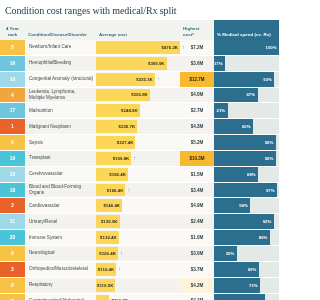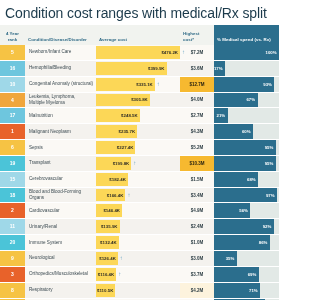--- a/index.html
+++ b/index.html
@@ -5,22 +5,22 @@
   html,body{margin:0;padding:0;}
   body{
     width:279px;height:300px;overflow:hidden;
     background:#ffffff;
     font-family:"Liberation Sans", sans-serif;
     -webkit-font-smoothing:antialiased;
   }
   #page{position:relative;width:279px;height:300px;background:#fff;}
 
   .title{
-    font-family:Liberation Sans, sans-serif;
-    font-size:14px;
+    font-family:Liberation Serif, serif;
+    font-size:10px;
     color:#1b3a4b;
     padding:5px 6px 4px 5px;
     letter-spacing:-0.1px;
     white-space:nowrap;
   }
 
   table{border-collapse:collapse;width:279px;table-layout:fixed;}
 
   col.c-rank{width:25px;}
   col.c-cond{width:71px;}

